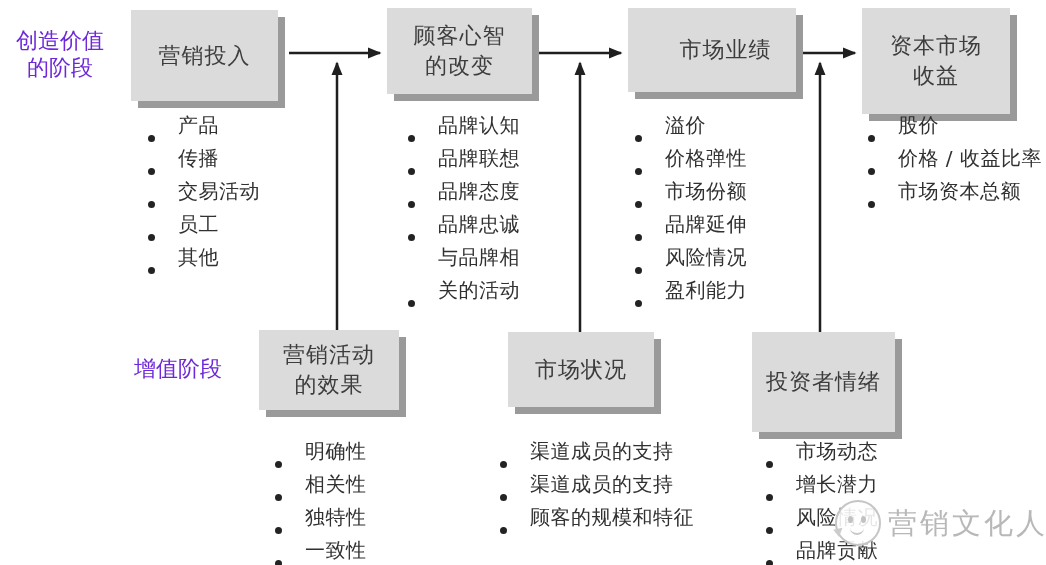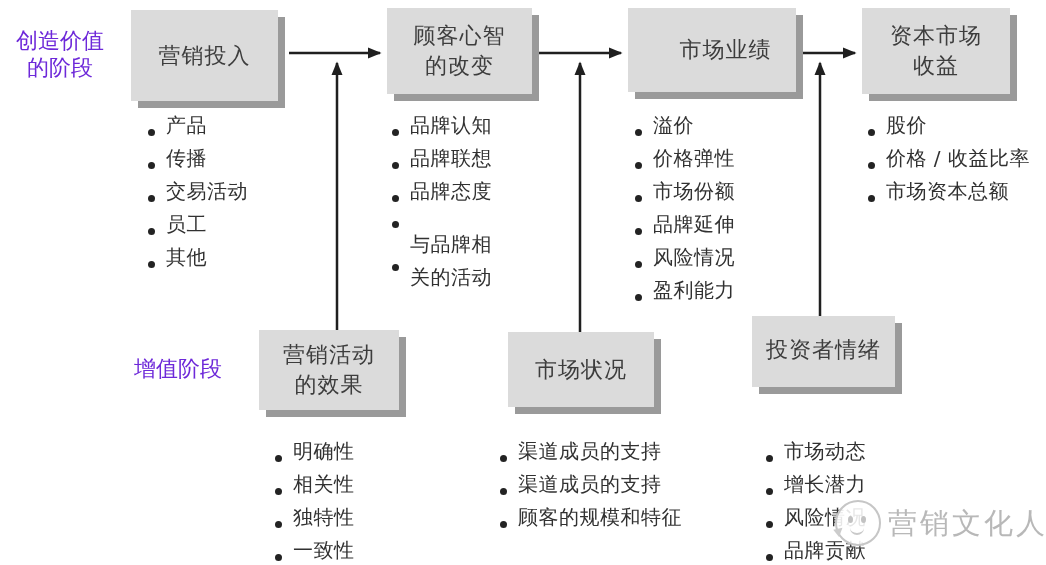--- a/index.html
+++ b/index.html
@@ -34,21 +34,21 @@
   .row-label {
     position: absolute;
     font-size: 22px;
     line-height: 27px;
     color: #6d28d9;
     text-align: center;
     white-space: pre-line;
   }
 
   .ilist { position: absolute; }
-  .li { display: flex; align-items: center; }
+  .li { display: flex; align-items: flex-end; gap: 12px; }
   .dot {
     flex: 0 0 auto;
     width: 7px; height: 7px;
     margin: 13px 11px 0 0;
     background: #232323;
     border-radius: 50%;
   }
   .li-text {
     font-size: 20px;
     line-height: 33px;
@@ -107,33 +107,33 @@
   <div class="box" style="left:131px; top:10px; width:147px; height:91px;">
     <span class="box-label">营销投入</span>
   </div>
   <div class="box" style="left:387px; top:8px; width:145px; height:86px;">
     <span class="box-label">顾客心智
 的改变</span>
   </div>
   <div class="box" style="left:628px; top:8px; width:141px; height:84px;padding-left:27px;">
     <span class="box-label">市场业绩</span>
   </div>
-  <div class="box" style="left:862px; top:8px; width:148px; height:86px;">
+  <div class="box" style="left:862px; top:8px; width:148px; height:106px;">
     <span class="box-label">资本市场
 收益</span>
   </div>
 
   <div class="box" style="left:259px; top:330px; width:140px; height:80px;">
     <span class="box-label">营销活动
 的效果</span>
   </div>
   <div class="box" style="left:508px; top:332px; width:146px; height:75px;">
     <span class="box-label">市场状况</span>
   </div>
-  <div class="box" style="left:752px; top:316px; width:143px; height:71px;font-family:Liberation Mono, monospace;">
+  <div class="box" style="left:752px; top:332px; width:143px; height:100px;">
     <span class="box-label">投资者情绪</span>
   </div>
 
   <div class="ilist" style="left:148px; top:109px;">
     <div class="li">
         <span class="dot"></span>
         <span class="li-text">产品</span>
       </div>
     <div class="li">
         <span class="dot"></span>
@@ -146,35 +146,36 @@
     <div class="li">
         <span class="dot"></span>
         <span class="li-text">员工</span>
       </div>
     <div class="li">
         <span class="dot"></span>
         <span class="li-text">其他</span>
       </div>
   </div>
 
-  <div class="ilist" style="left:392px; top:109px;">
+  <div class="ilist" style="left:408px; top:109px;">
     <div class="li">
         <span class="dot"></span>
         <span class="li-text">品牌认知</span>
       </div>
     <div class="li">
         <span class="dot"></span>
         <span class="li-text">品牌联想</span>
       </div>
     <div class="li">
         <span class="dot"></span>
         <span class="li-text">品牌态度</span>
       </div>
     <div class="li">
         <span class="dot"></span>
+        <span class="li-text">品牌忠诚</span>
       </div>
     <div class="li">
         <span class="dot"></span>
         <span class="li-text">与品牌相
 关的活动</span>
       </div>
   </div>
 
   <div class="ilist" style="left:635px; top:109px;">
     <div class="li">

